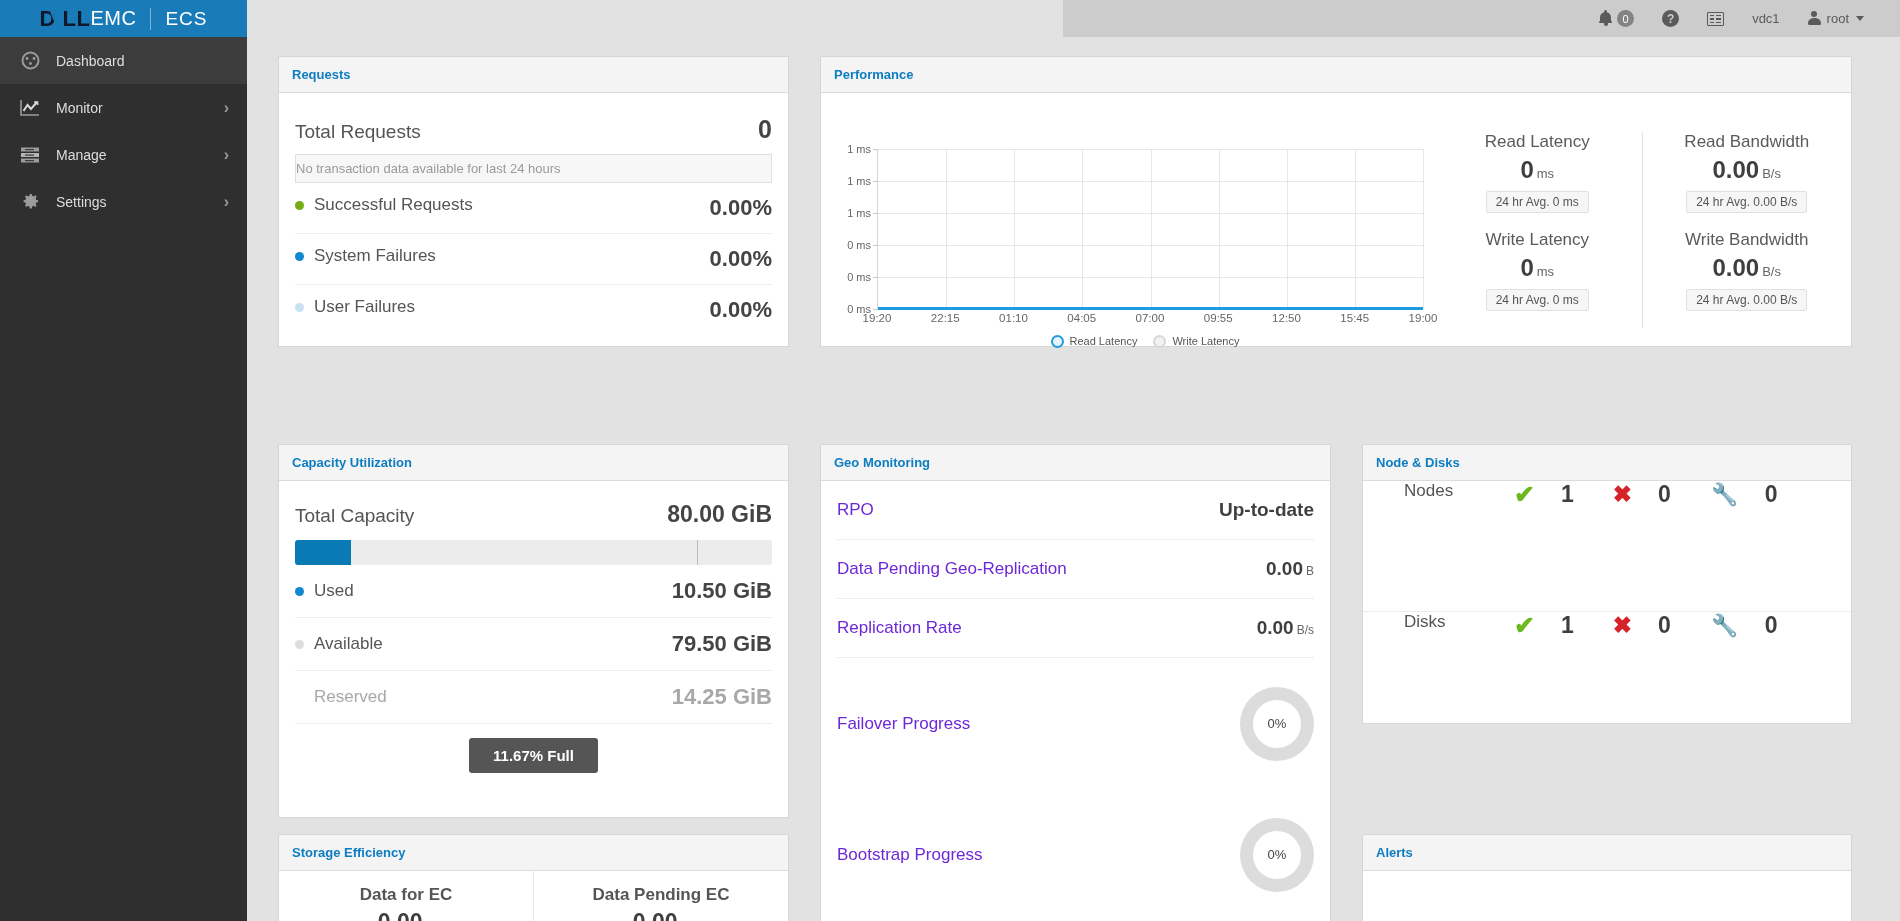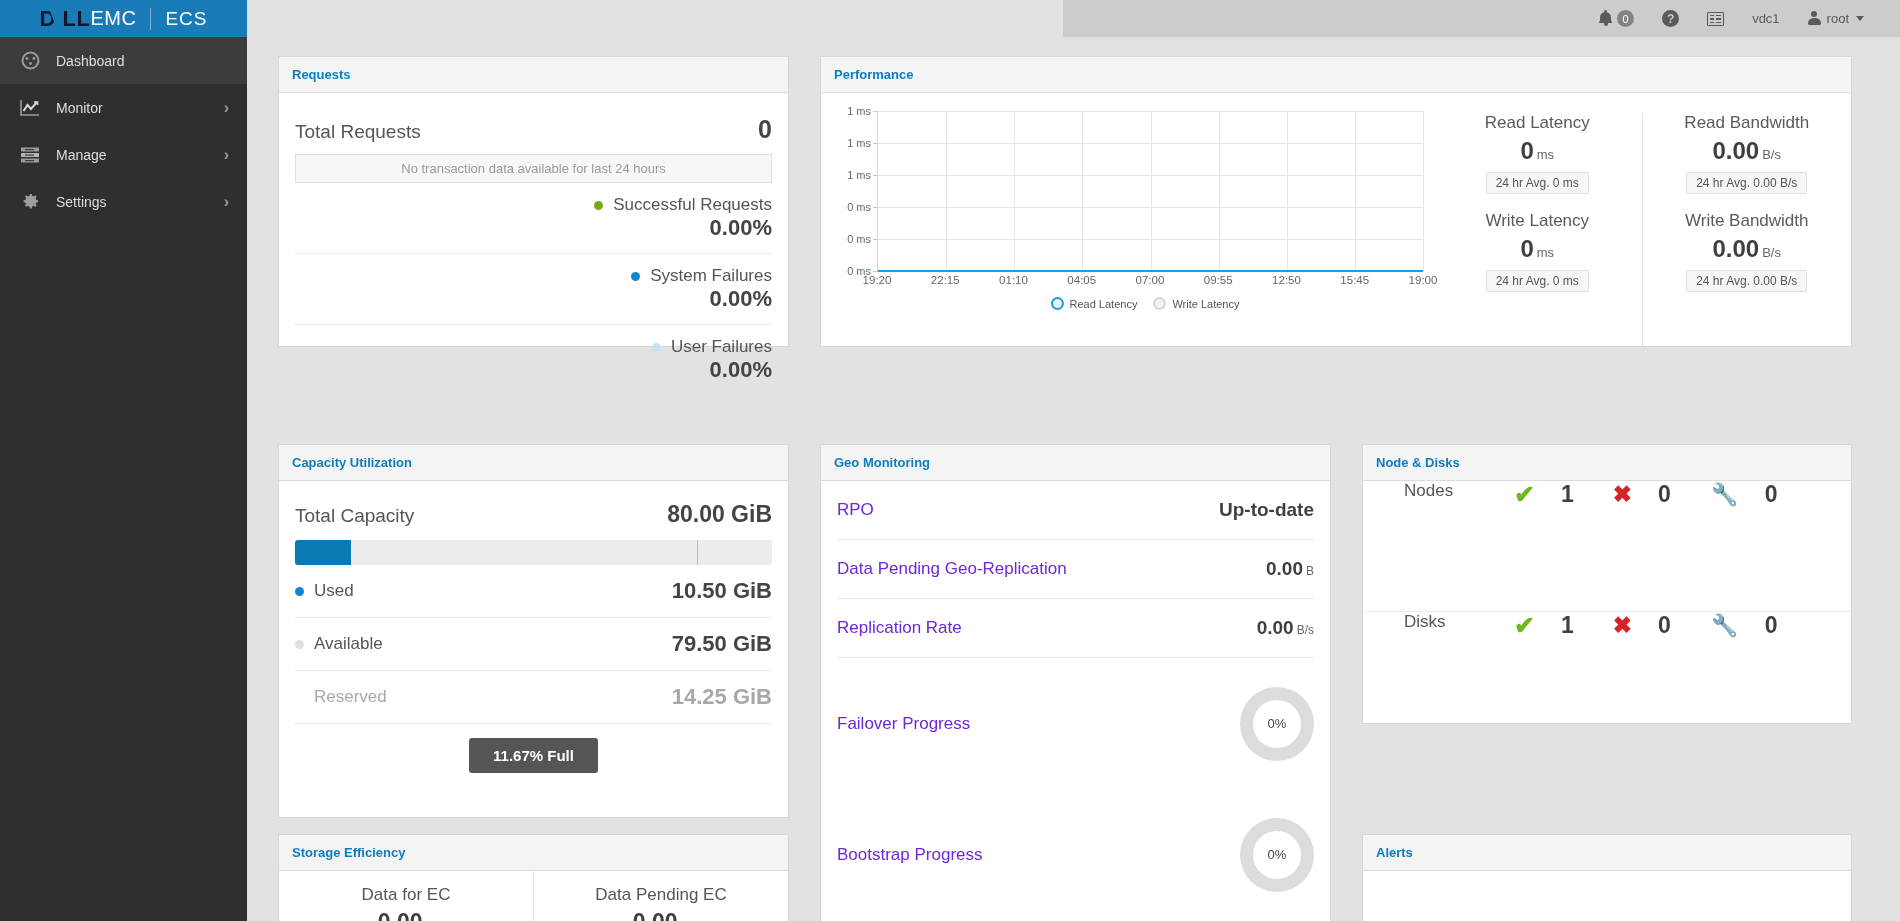--- a/index.html
+++ b/index.html
@@ -85,35 +85,35 @@
   .panel-title { color: #0d7dc2; font-size: 13px; font-weight: bold; }
   .panel-body { padding: 0 16px; }
 
   
   #p-requests { left: 31px; top: 19px; width: 511px; height: 291px; }
   .row-total { display: flex; align-items: baseline; justify-content: space-between; padding: 22px 0 10px 0; }
   .row-total .lbl { font-size: 19px; color: #555; }
   .row-total .val { font-size: 25px; font-weight: bold; color: #444; }
   .nodata {
     border: 1px solid #dfdfdf; background: #f7f7f7; color: #9a9a9a;
-    font-size: 13px; text-align: center; padding: 6px 0; border-radius: 0;
+    font-size: 13px; text-align: left; padding: 6px 0; border-radius: 0;
   }
   .req-row {
-    display: flex; align-items: flex-end; justify-content: space-between;
-    padding: 12px 0 12px 0; border-bottom: 1px solid #ececec; flex-direction: column;
+    display: flex; align-items: flex-start; justify-content: space-between;
+    padding: 12px 0 12px 0; border-bottom: 1px solid #ececec;
   }
   .req-row:last-child { border-bottom: none; }
   .req-left { display: flex; align-items: center; }
   .dot { width: 9px; height: 9px; border-radius: 50%; margin-right: 10px; }
   .req-name { font-size: 17px; color: #555; }
   .req-val { font-size: 22px; font-weight: bold; color: #444; }
 
   
   #p-performance { left: 573px; top: 19px; width: 1032px; height: 291px; }
-  .perf-body { display: flex; height: 253px; }
+  .perf-body { display: flex; height: 253px; align-items: center; }
   .chart-wrap { width: 612px; padding: 18px 10px 0 12px; position: relative; }
   .chart { position: relative; width: 590px; height: 160px; }
   .ylabels { position: absolute; left: 0; top: 0; width: 42px; height: 160px; }
   .ylabel { position: absolute; right: 4px; font-size: 11px; color: #666; transform: translateY(-50%); }
   .plot { position: absolute; left: 44px; top: 0; right: 0; height: 160px; border-left: 1px solid #d8d8d8; }
   .gridline-h { position: absolute; left: 0; right: 0; height: 1px; background: #e6e6e6; }
   .gridline-v { position: absolute; top: 0; bottom: 0; width: 1px; background: #e6e6e6; }
   .tickmark { position: absolute; left: -5px; width: 5px; height: 1px; background: #c8c8c8; }
   .series-line { position: absolute; left: 0; right: 0; height: 2.5px; background: #1f9ce0; }
   .xlabels { position: absolute; left: 44px; right: 0; top: 163px; height: 18px; }
@@ -148,21 +148,21 @@
   .cap-row.muted .cap-name, .cap-row.muted .cap-val { color: #a8a8a8; }
   .cap-row.muted .cap-name { padding-left: 19px; }
   .full-badge-wrap { display: flex; justify-content: center; padding-top: 14px; }
   .full-badge { background: #555555; color: #fff; font-size: 15px; font-weight: bold; padding: 9px 24px; border-radius: 3px; }
 
   
   #p-storage { left: 31px; top: 797px; width: 511px; height: 124px; }
   .se-body { display: flex; height: 86px; }
   .se-col { flex: 1; text-align: center; padding-top: 14px; }
   .se-col.bordered { border-left: 1px solid #e8e8e8; }
-  .se-label { font-size: 17px; color: #555; margin-bottom: 4px; }
+  .se-label { font-size: 17px; color: #555; margin-bottom: 4px; font-weight: bold; }
   .se-val { font-size: 23px; font-weight: bold; color: #3f3f3f; }
   .se-unit { font-size: 13px; font-weight: normal; color: #666; margin-left: 3px; }
 
   
   #p-geo { left: 573px; top: 407px; width: 511px; height: 514px; }
   .geo-row { display: flex; align-items: center; justify-content: space-between; padding: 18px 0; border-bottom: 1px solid #ececec; }
   .geo-name { font-size: 17px; color: #6d28d9; }
   .geo-val { font-size: 19px; font-weight: bold; color: #3f3f3f; }
   .geo-unit { font-size: 12px; font-weight: normal; color: #666; margin-left: 3px; }
   .geo-prog { display: flex; align-items: center; justify-content: space-between; height: 131px; }

